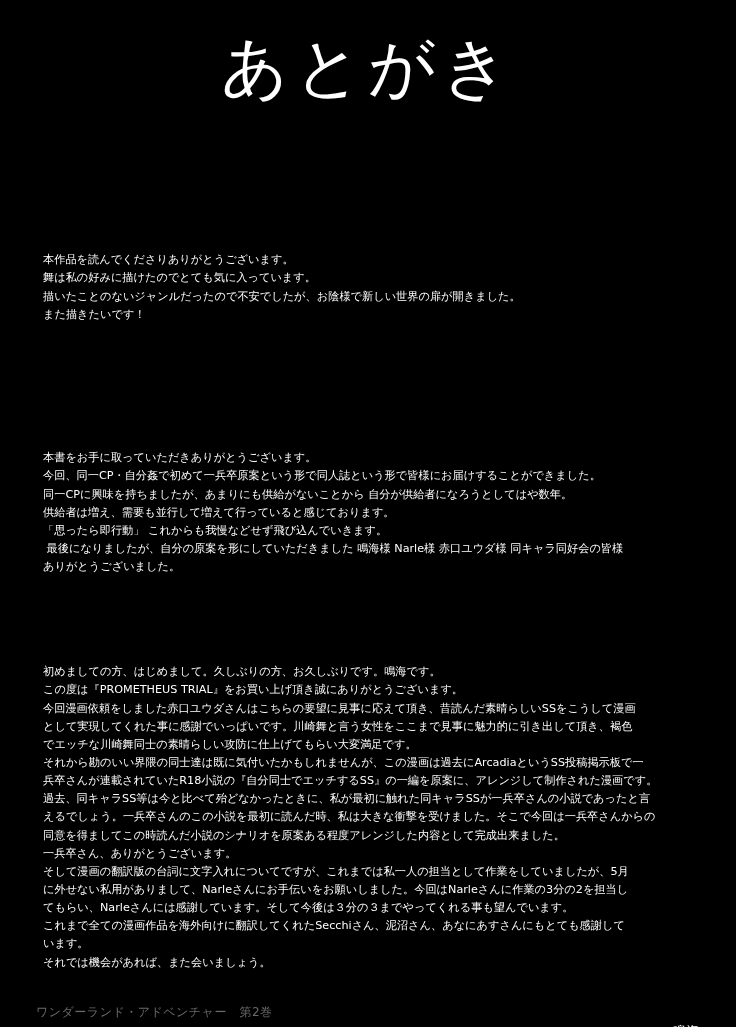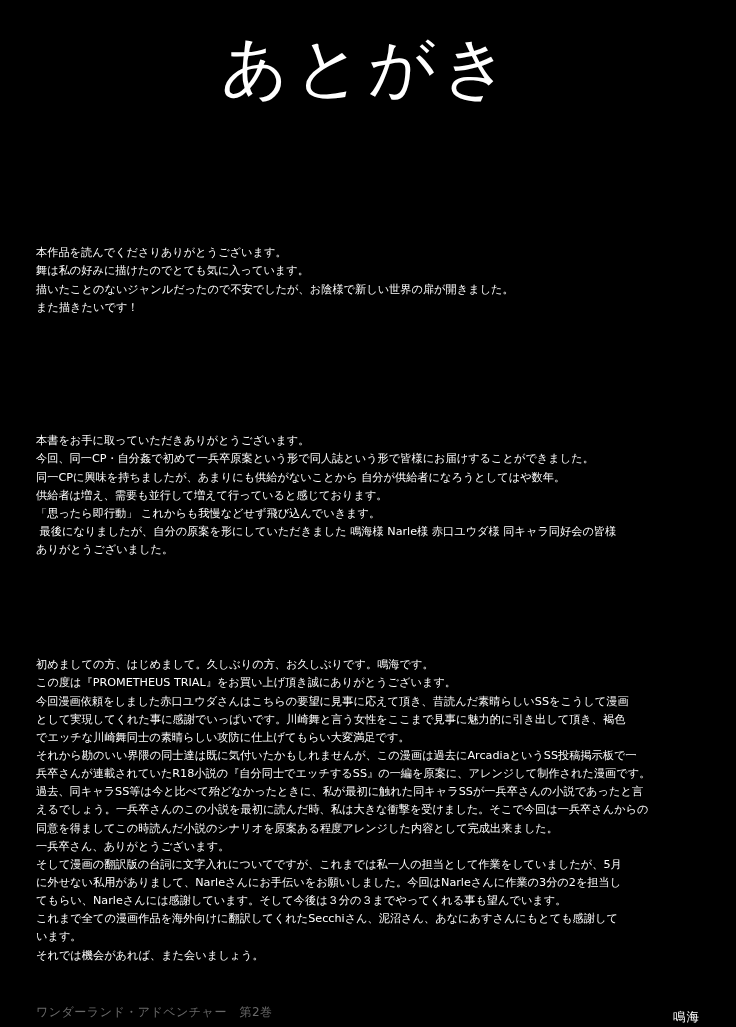--- a/index.html
+++ b/index.html
@@ -37,32 +37,32 @@
     position: absolute;
     left: 36px;
     width: 664px;
     font-size: 11.2px;
     line-height: 1.62;
     color: #ffffff;
     white-space: pre-wrap;
     font-family: "DejaVu Sans", "Liberation Sans", sans-serif;
   }
   .block p {
-    margin: 0;
+    margin: 7px;
     padding: 0;
   }
   .sig {
     display: block;
     text-align: right;
     margin-top: 6px;
     font-size: 12.5px;
     letter-spacing: 1px;
   }
   #block1 { top: 208px; }
-  #block2 { top: 396px; }
+  #block2 { top: 406px; }
   #block3 { top: 620px; }
   .footer {
     position: absolute;
     left: 36px;
     bottom: 6px;
     font-size: 12px;
     color: #6a6a6a;
     letter-spacing: 0.5px;
     font-family: "DejaVu Sans", sans-serif;
   }

